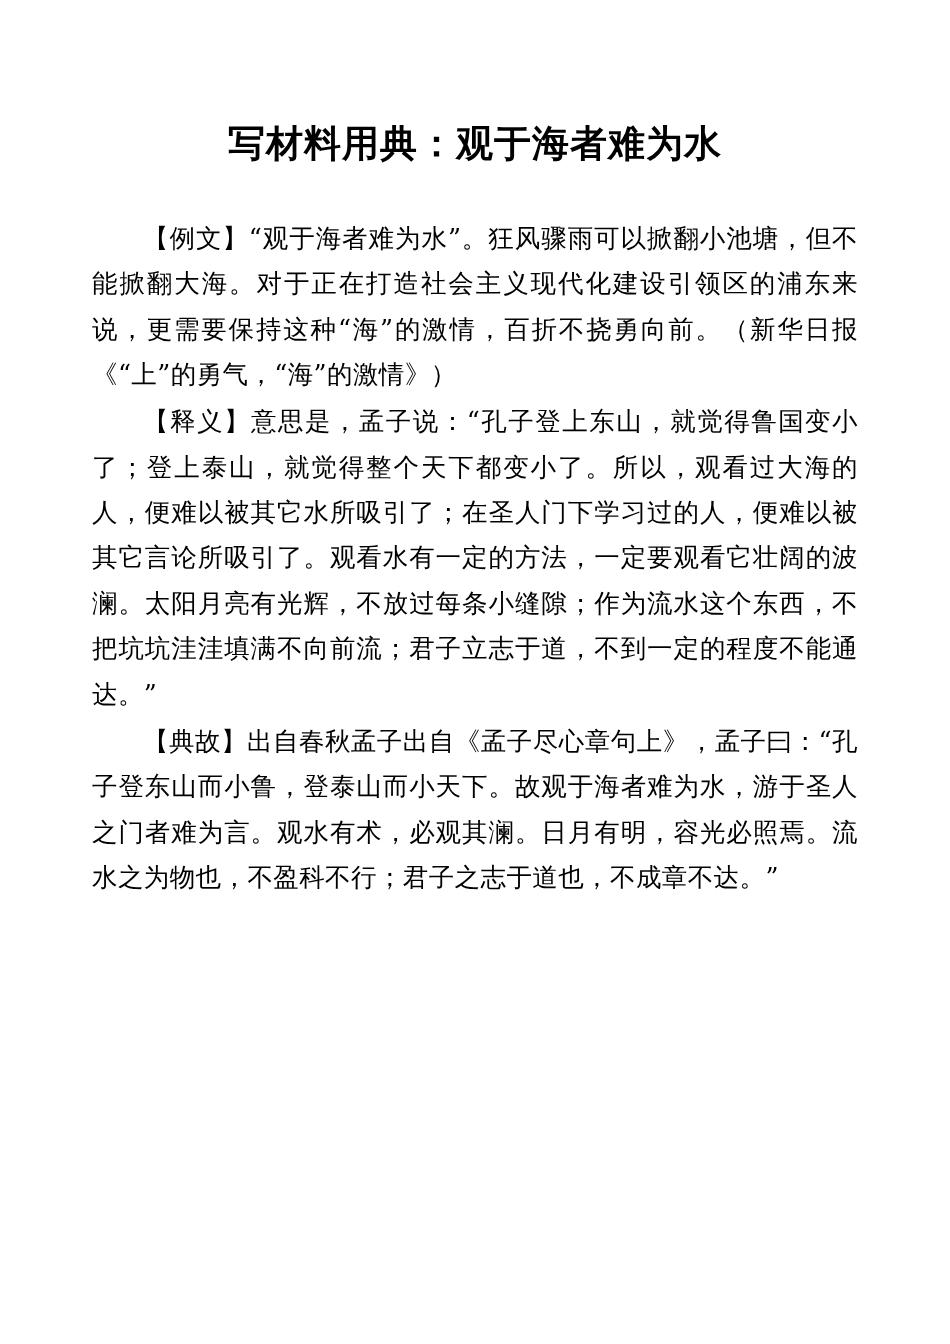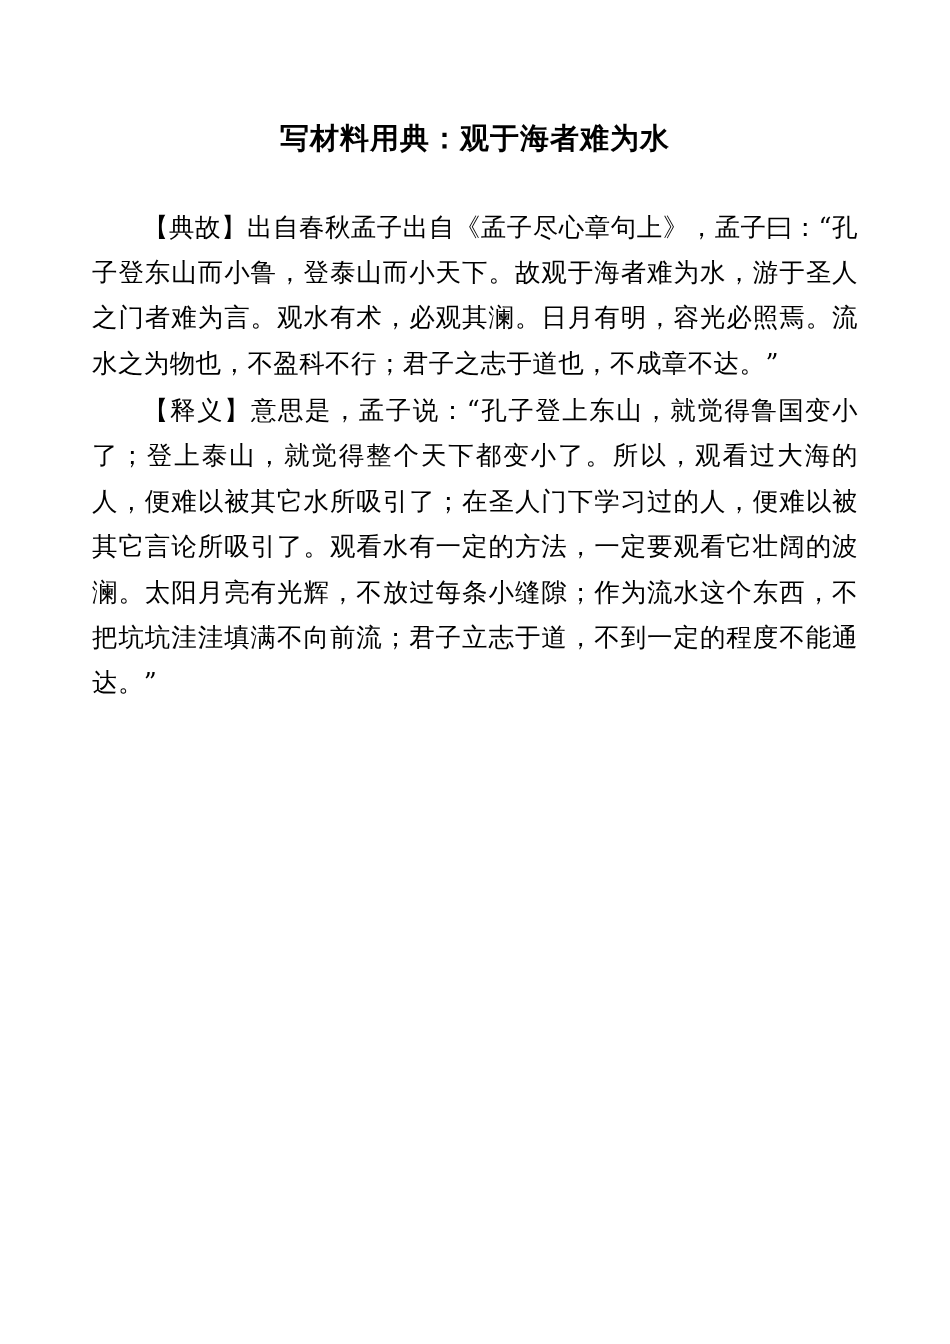--- a/index.html
+++ b/index.html
@@ -16,21 +16,21 @@
   }
   .page {
     width: 950px;
     height: 1344px;
     box-sizing: border-box;
     padding: 118px 92px 40px 92px;
     position: relative;
   }
   .doc-title {
     text-align: center;
-    font-size: 29px;
+    font-size: 37px;
     font-weight: bold;
     letter-spacing: 1px;
     margin: 0 0 46px 0;
     line-height: 1.4;
     font-family: "DejaVu Serif", "Liberation Serif", serif;
   }
   .para {
     font-size: 25.5px;
     line-height: 1.78;
     text-align: justify;
@@ -38,15 +38,16 @@
     text-indent: 2em;
     margin: 0 0 2px 0;
     letter-spacing: 0.4px;
   }
 </style>
 </head>
 <body>
 
 <div class="page">
   <h1 class="doc-title">写材料用典：观于海者难为水</h1>
+  <p class="para">【例文】“观于海者难为水”。狂风骤雨可以掀翻小池塘，但不能掀翻大海。对于正在打造社会主义现代化建设引领区的浦东来说，更需要保持这种“海”的激情，百折不挠勇向前。（新华日报《“上”的勇气，“海”的激情》）</p>
+  <p class="para">【释义】意思是，孟子说：“孔子登上东山，就觉得鲁国变小了；登上泰山，就觉得整个天下都变小了。所以，观看过大海的人，便难以被其它水所吸引了；在圣人门下学习过的人，便难以被其它言论所吸引了。观看水有一定的方法，一定要观看它壮阔的波澜。太阳月亮有光辉，不放过每条小缝隙；作为流水这个东西，不把坑坑洼洼填满不向前流；君子立志于道，不到一定的程度不能通达。”</p>
   <p class="para">【典故】出自春秋孟子出自《孟子尽心章句上》，孟子曰：“孔子登东山而小鲁，登泰山而小天下。故观于海者难为水，游于圣人之门者难为言。观水有术，必观其澜。日月有明，容光必照焉。流水之为物也，不盈科不行；君子之志于道也，不成章不达。”</p>
-  <p class="para">【释义】意思是，孟子说：“孔子登上东山，就觉得鲁国变小了；登上泰山，就觉得整个天下都变小了。所以，观看过大海的人，便难以被其它水所吸引了；在圣人门下学习过的人，便难以被其它言论所吸引了。观看水有一定的方法，一定要观看它壮阔的波澜。太阳月亮有光辉，不放过每条小缝隙；作为流水这个东西，不把坑坑洼洼填满不向前流；君子立志于道，不到一定的程度不能通达。”</p>
 </div>
 
 </body></html>

